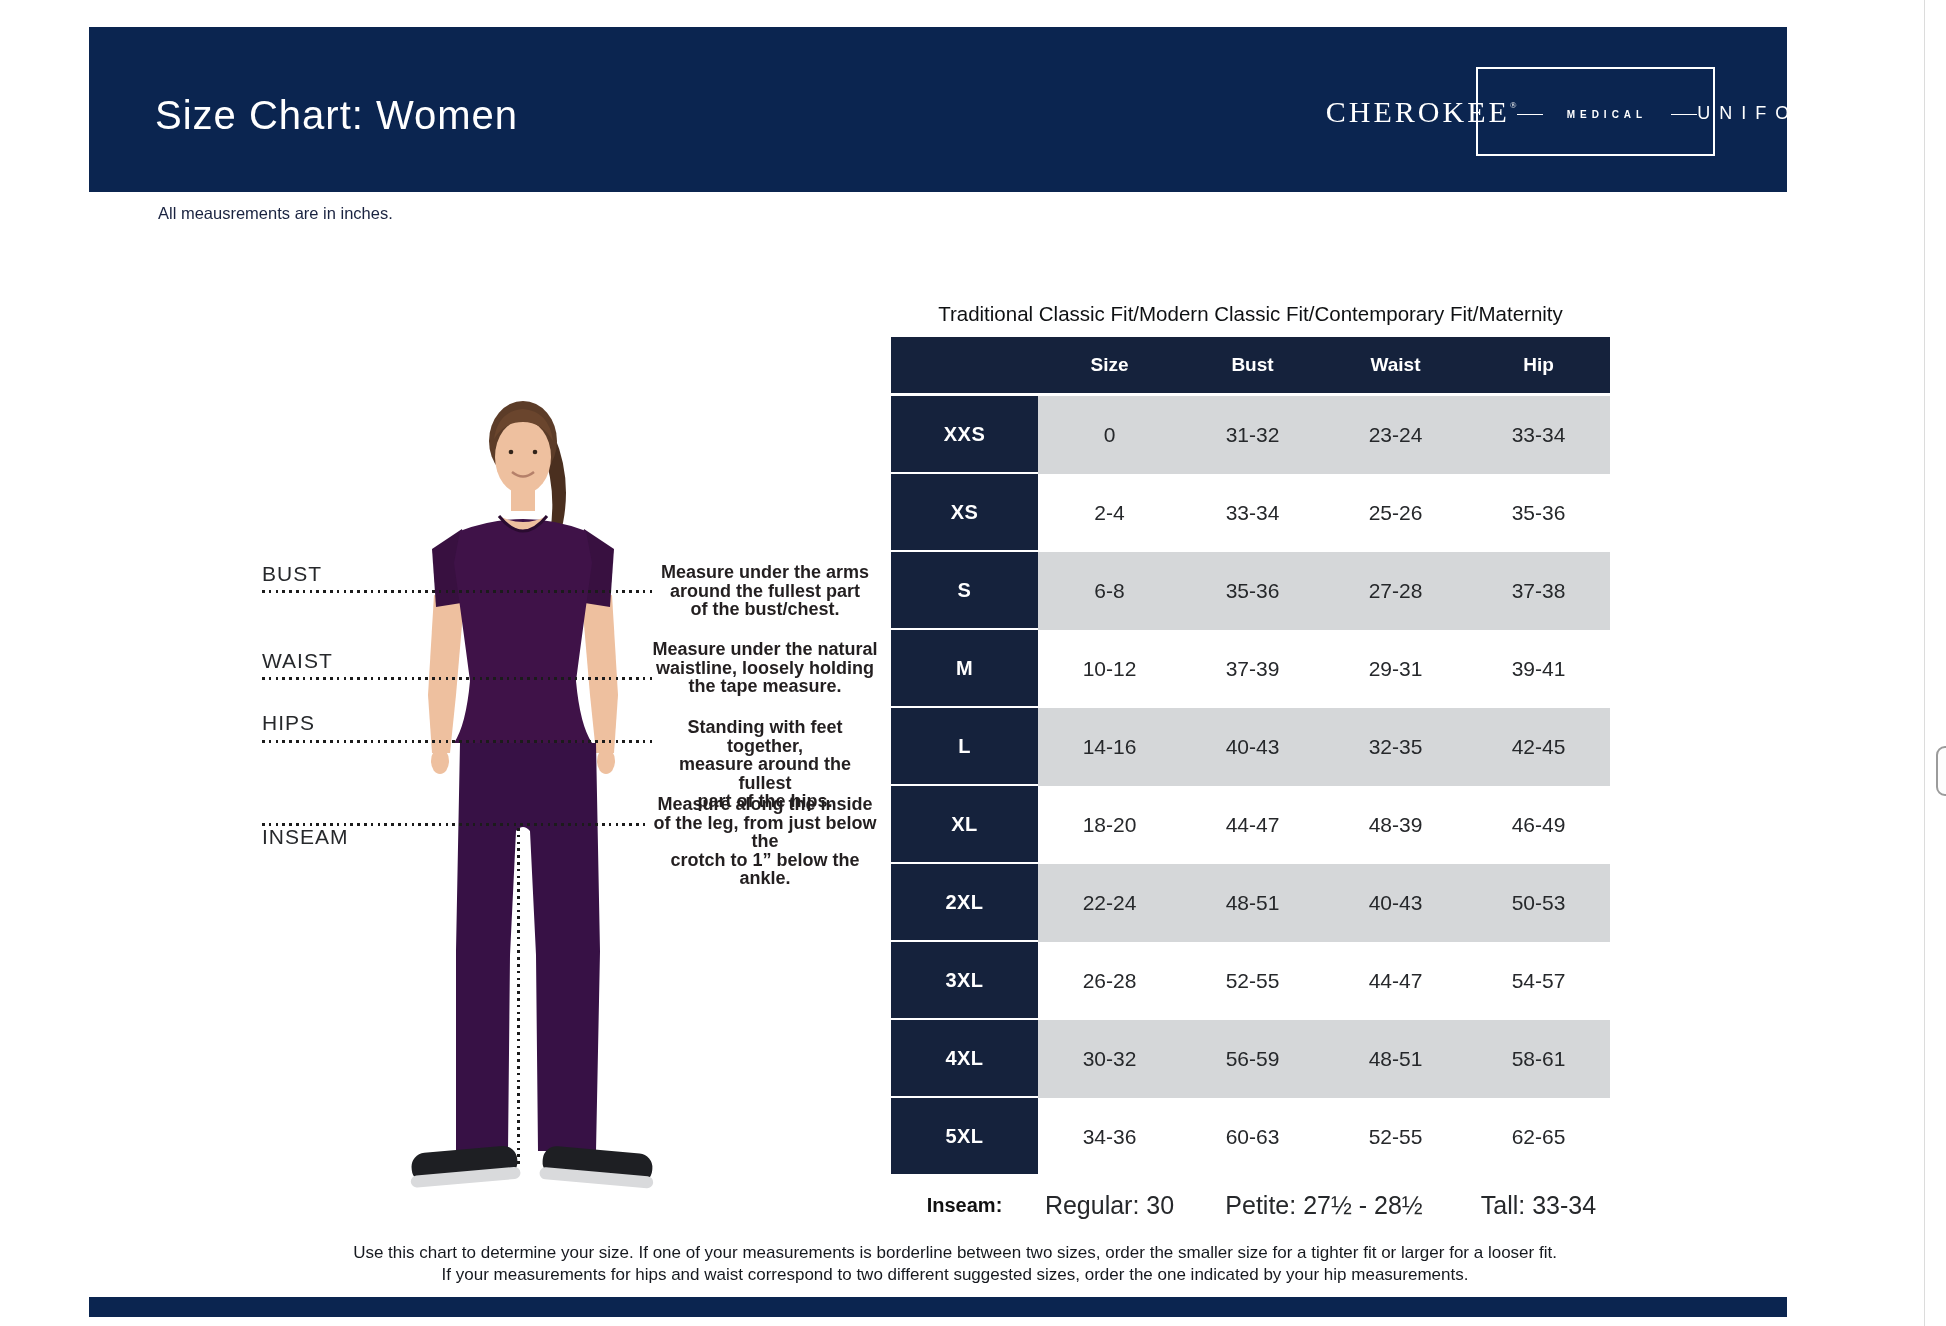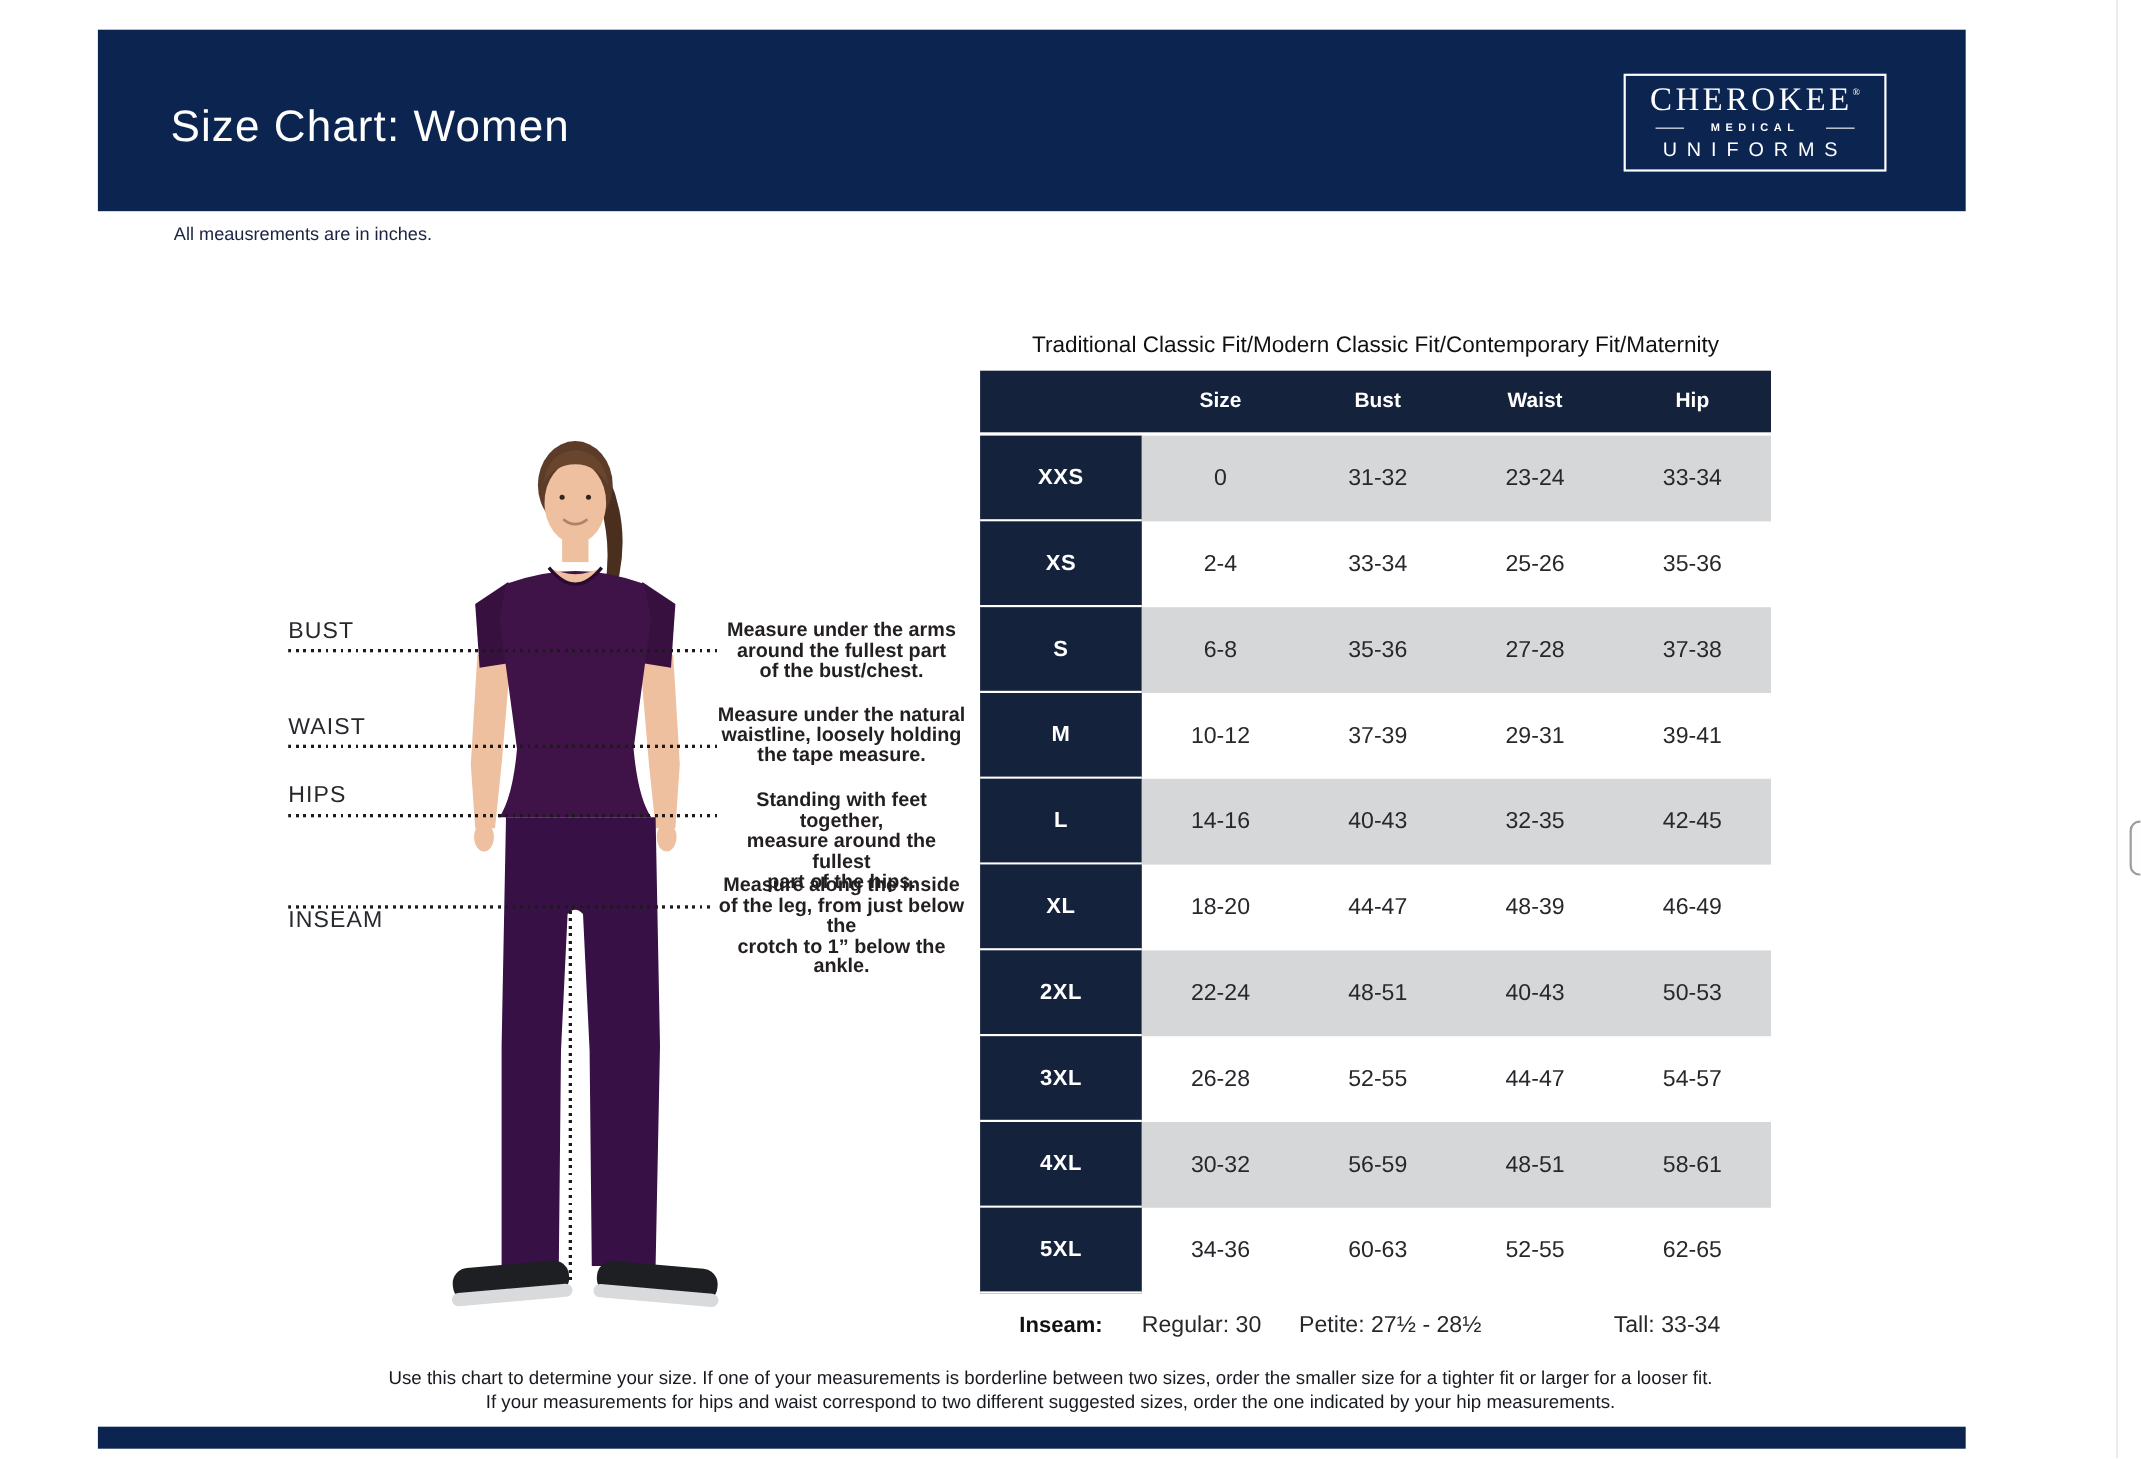--- a/index.html
+++ b/index.html
@@ -4,21 +4,21 @@
 <style>
   html,body{margin:0;padding:0;background:#fff;}
   .page{position:relative;width:1946px;height:1326px;background:#fff;overflow:hidden;
         font-family:"Liberation Sans",sans-serif;color:var(--ink);}
   
   .top-bar{position:absolute;left:89px;top:27px;width:1698px;height:165px;background:var(--navy);}
   .page-title{position:absolute;left:66px;top:66px;font-size:40px;letter-spacing:1px;color:#fff;font-weight:400;}
   .logo-box{position:absolute;left:1380px;top:33px;width:253px;height:103px;box-sizing:border-box;
             background:var(--navy);padding:7px;}
   .logo-inner{width:100%;height:100%;box-sizing:border-box;border:2px solid #fff;display:flex;
-              flex-direction:column;align-items:center;justify-content:center;color:#fff;}
+              flex-direction:row;align-items:center;justify-content:center;color:#fff;}
   .logo-brand{font-family:"Liberation Serif",serif;font-size:30px;letter-spacing:3px;line-height:1;}
   .logo-brand sup{font-size:9px;vertical-align:14px;letter-spacing:0;}
   .logo-medical{display:flex;align-items:center;gap:24px;margin-top:5px;text-align:right;}
   .logo-medical .dash{width:26px;height:1px;background:#fff;}
   .logo-medical span{font-size:10px;letter-spacing:5px;font-weight:700;}
   .logo-uniforms{font-size:18px;letter-spacing:9px;margin-top:4px;font-weight:400;}
   
   .note{position:absolute;left:158px;top:204px;font-size:16.5px;color:#1a2340;}
   
   .figure{position:absolute;left:372px;top:395px;width:296px;height:812px;z-index:1;}
@@ -41,21 +41,21 @@
   .trow{display:flex;height:78px;}
   .size-cell{width:147px;background:var(--table_navy);color:#fff;font-weight:700;font-size:20px;
              letter-spacing:0.5px;display:flex;align-items:center;justify-content:center;
              box-sizing:border-box;border-bottom:2px solid #fff;}
   .trow:last-of-type .size-cell{border-bottom:none;}
   .vals{display:flex;}
   .trow.gray .vals{background:var(--row_gray);}
   .vcell{width:143px;display:flex;align-items:center;justify-content:center;font-size:21px;color:#26282b;}
   .inseam-row{display:flex;height:56px;margin-top:1px;align-items:center;}
   .inseam-label{width:147px;text-align:center;font-weight:700;font-size:20px;color:#111;}
-  .inseam-val{font-size:21px;color:#26282b;}
+  .inseam-val{font-size:25px;color:#26282b;text-align:center;}
   .w1{width:143px;} .w2{width:286px;}
   
   .footer-text{position:absolute;left:0;width:1910px;top:1242px;text-align:center;font-size:17px;
                line-height:21.5px;color:#16191f;}
   .bottom-bar{position:absolute;left:89px;top:1297px;width:1698px;height:20px;background:var(--navy);}
   
   .edge-line{position:absolute;left:1924px;top:0;width:1px;height:1326px;background:#dcdcdc;}
   .scroll-thumb{position:absolute;left:1936px;top:746px;width:24px;height:46px;border:2px solid #9b9b9b;
                 border-radius:9px;background:#fdfdfd;}
 </style>

